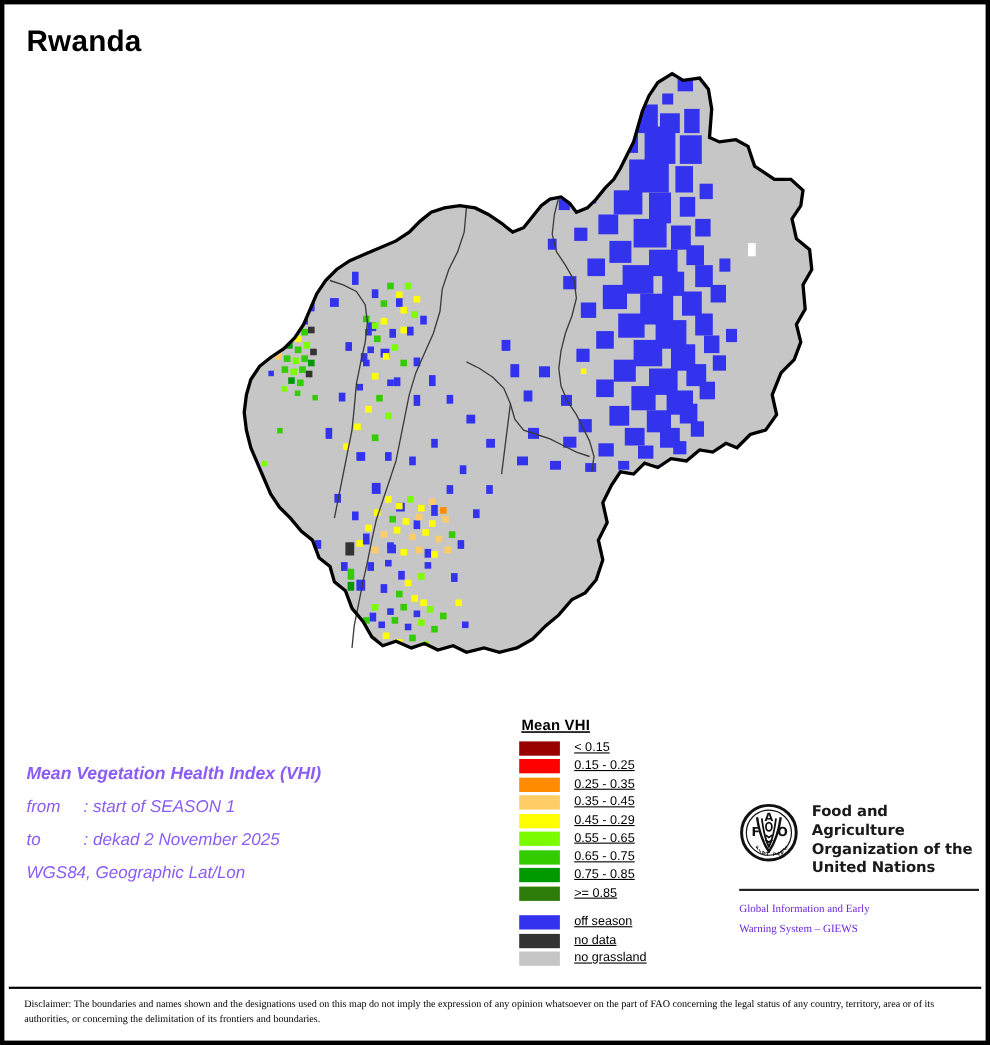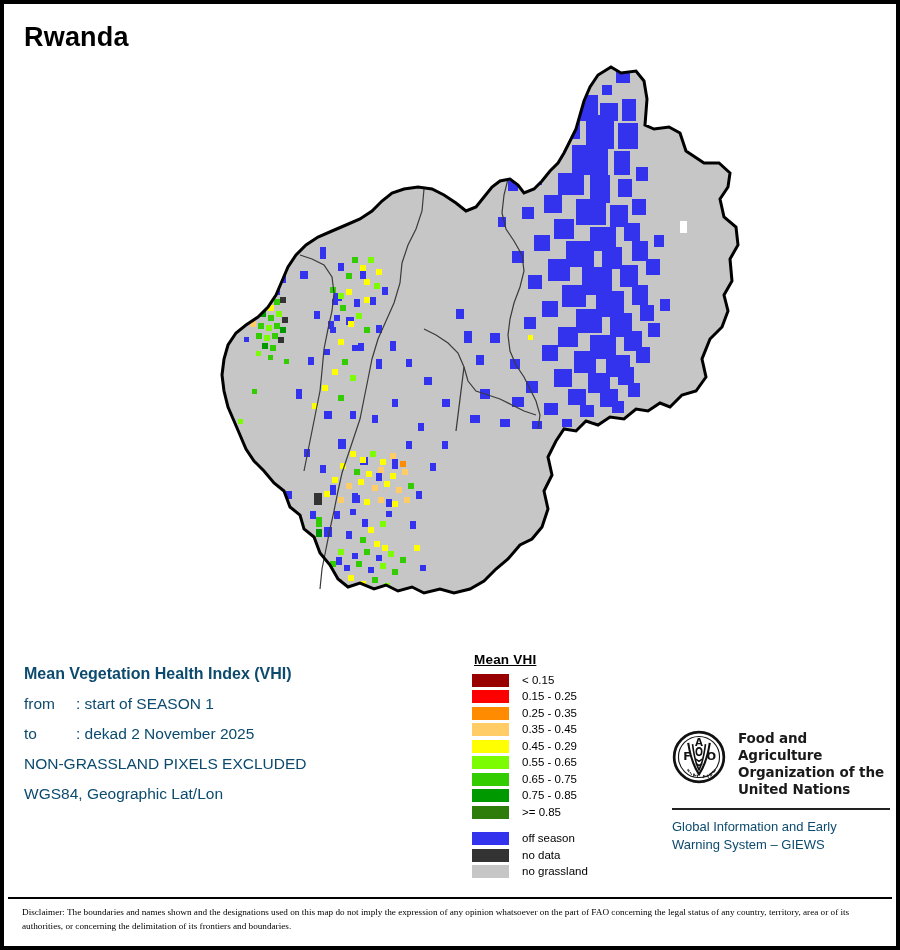--- a/index.html
+++ b/index.html
@@ -9,43 +9,43 @@
 
   
   #title{position:absolute;left:20px;top:18px;font-size:27px;font-weight:bold;
          letter-spacing:.2px;color:#000;}
 
   
   #map-area{position:absolute;left:120px;top:55px;width:680px;height:590px;}
   #map-svg{display:block;width:680px;height:590px;}
 
   
-  #info{position:absolute;left:20px;top:655px;width:430px;color:#0c4a6e;}
+  #info{position:absolute;left:20px;top:685px;width:430px;color:#8b5cf6;font-style:italic;}
   #info .ln{font-size:15.5px;line-height:30px;white-space:pre;}
   #info .hdr{font-size:16px;font-weight:bold;line-height:30px;}
   #info .lbl{display:inline-block;width:52px;}
 
   
-  #legend{position:absolute;left:468px;top:648px;width:190px;}
+  #legend{position:absolute;left:468px;top:648px;width:190px;text-decoration:underline;}
   #legend .lg-title{font-size:13.5px;font-weight:bold;text-decoration:underline;
                     margin:0 0 5px 2px;letter-spacing:.2px;}
   .lg-row{display:flex;align-items:center;height:16.5px;}
   .lg-sw{width:37px;height:13px;margin-right:13px;flex:0 0 auto;}
   .lg-tx{font-size:11.5px;color:#000;line-height:13px;}
   .lg-gap{height:10px;}
 
   
   #fao{position:absolute;left:668px;top:726px;width:218px;}
   #fao-top{display:flex;align-items:flex-start;}
   #fao-logo{width:54px;height:54px;flex:0 0 auto;margin-right:12px;}
   #fao-name{font-size:13.5px;font-weight:bold;line-height:17px;color:#1a1a1a;
             font-family:"DejaVu Sans",sans-serif;letter-spacing:-.1px;}
   #fao-rule{height:2px;background:#222;margin:10px 0 8px 0;width:218px;}
-  #fao-sub{font-size:13px;line-height:17.5px;color:#0c4a6e;
-           font-family:Liberation Sans, sans-serif;}
+  #fao-sub{font-size:10px;line-height:17.5px;color:#6d28d9;
+           font-family:Liberation Serif, serif;}
 
   
   #disc-rule{position:absolute;left:4px;right:4px;top:893px;height:2px;background:#000;}
   #disclaimer{position:absolute;left:18px;top:901px;width:862px;
               font-family:Liberation Serif, serif;font-size:9.2px;
               line-height:14px;color:#000;}
 </style>
 </head>
 <body>
 
@@ -401,21 +401,20 @@
                L248,152 L258,142 L268,134 L280,130 L294,128 L308,130 L320,136 L332,144 L342,152
                L352,148 L360,138 L368,128 L376,122 L386,120 L394,126 L400,134 L410,130 L418,122
                L426,112 L434,104 L440,94 L446,82 L452,70 L456,56 L460,42 L466,28 L474,16 Z" fill="none" stroke="#000000" stroke-width="3"></path>
     </svg>
   </div>
 
   <div id="info">
     <div class="hdr">Mean Vegetation Health Index (VHI)</div>
     <div class="ln"><span class="lbl">from</span><span>: start of SEASON 1</span></div>
     <div class="ln"><span class="lbl">to</span><span>: dekad 2 November 2025</span></div>
-    <div class="ln">NON-GRASSLAND PIXELS EXCLUDED</div>
     <div class="ln">WGS84, Geographic Lat/Lon</div>
   </div>
 
   <div id="legend">
     <div class="lg-title">Mean VHI</div>
 
     <div class="lg-row">
         <span class="lg-sw" style="background:#990000"></span>
         <span class="lg-tx">&lt; 0.15</span>
       </div>

